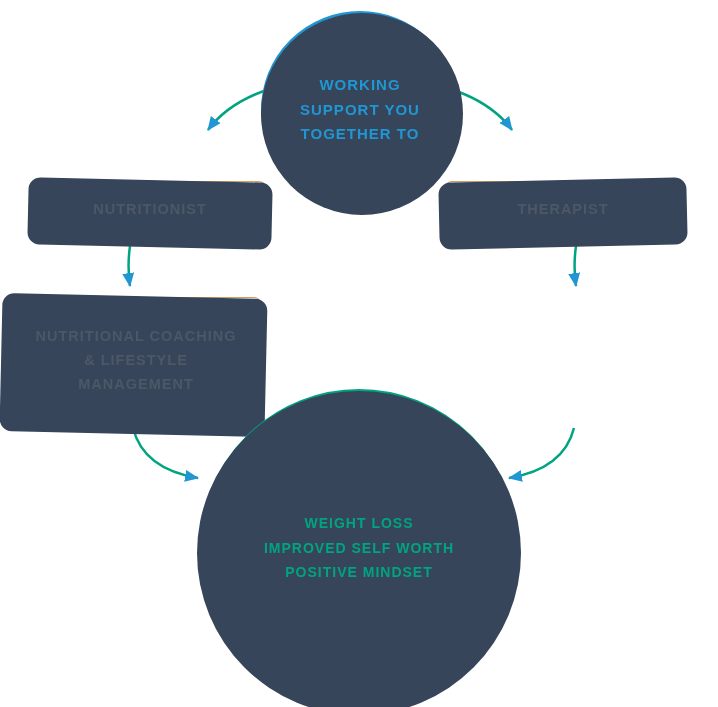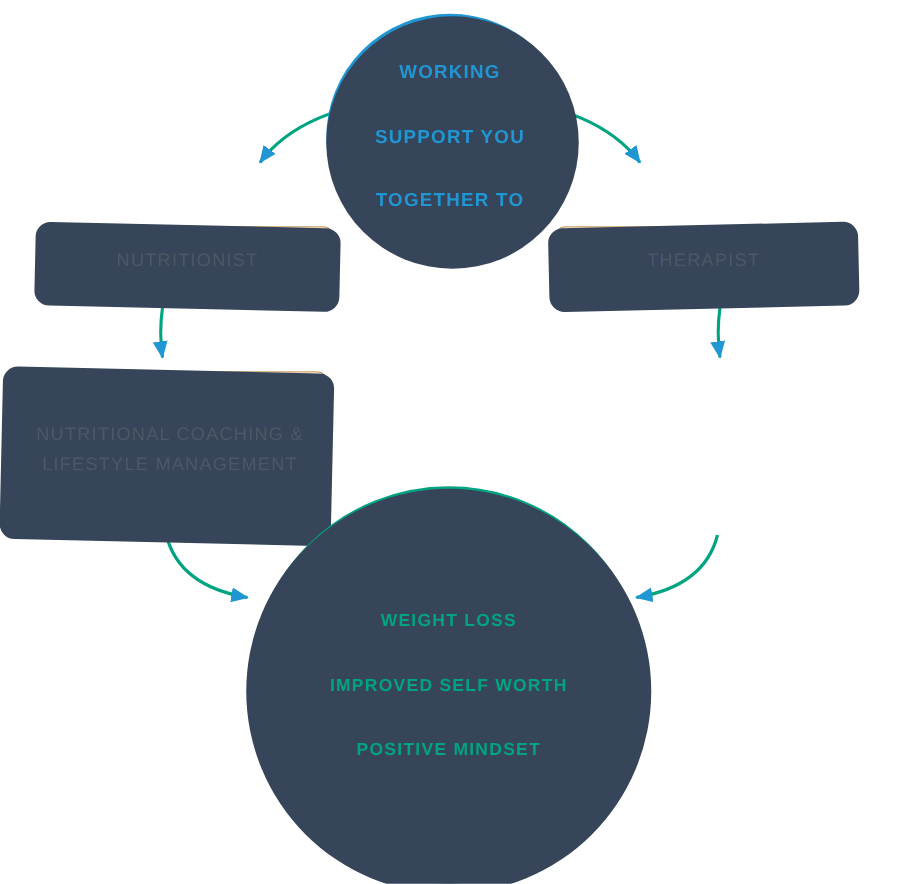--- a/index.html
+++ b/index.html
@@ -27,29 +27,28 @@
   .node {
     position: absolute;
     z-index: 2;
     background: #ffffff;
     display: flex;
     flex-direction: column;
     align-items: center;
     justify-content: center;
     text-align: center;
     box-sizing: border-box;
-    gap: 27px;
   }
   
   .box {
     border: 1.6px solid #cfa05f;
     border-radius: 8px;
     color: #4d5866;
     font-size: 14.5px;
-    font-weight: 400;
+    font-weight: 700;
     letter-spacing: 1px;
     line-height: 1.65;
     padding: 21px 18px;
   }
   .box::before {
     content: "";
     position: absolute;
     z-index: -1;
     background: #36455a;
     border-radius: 12px;

